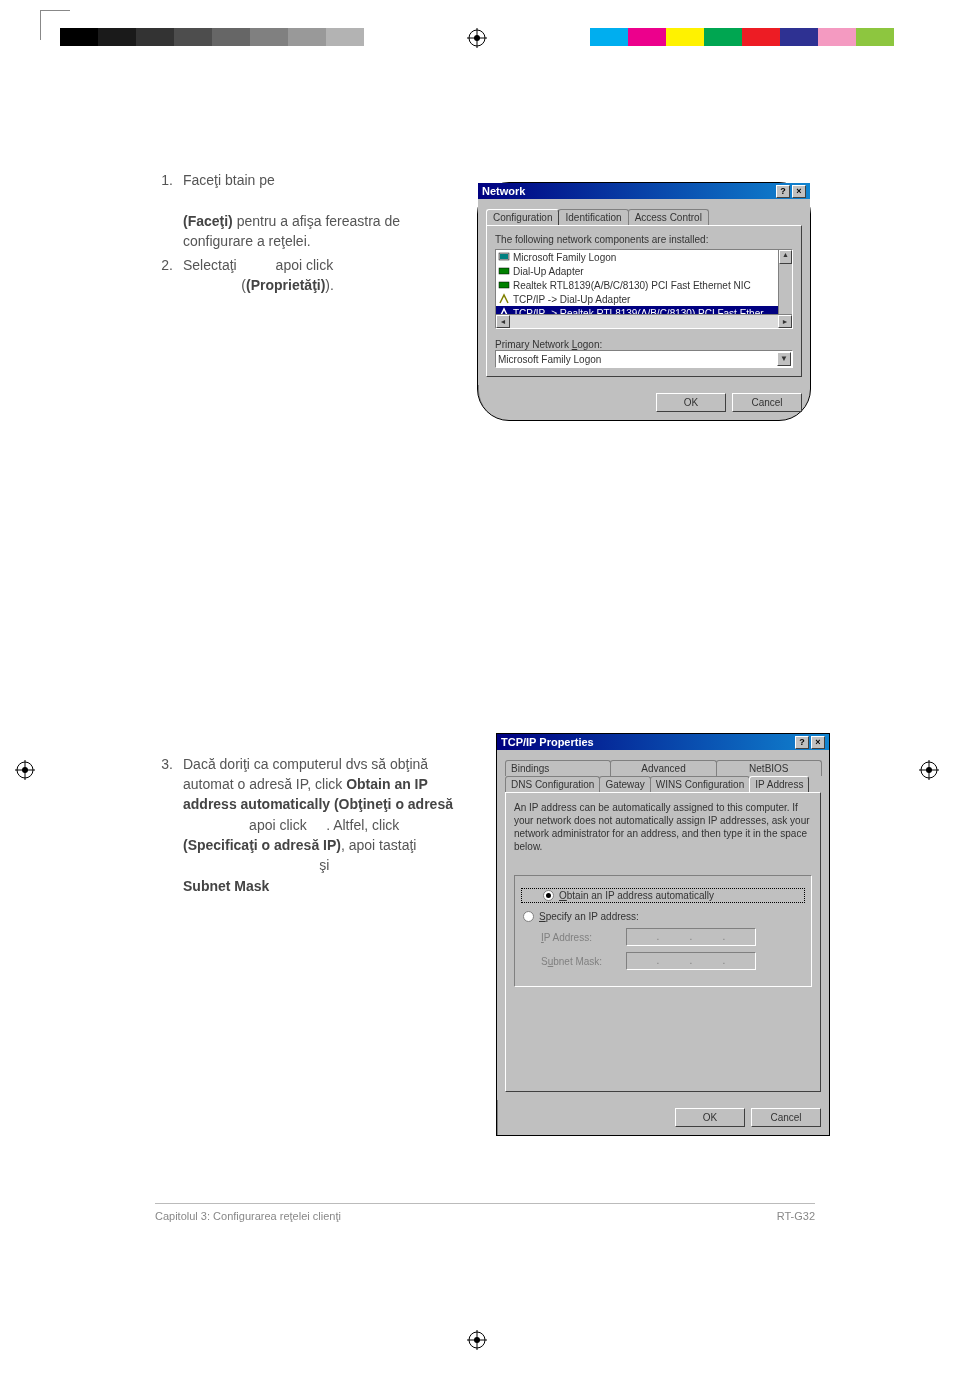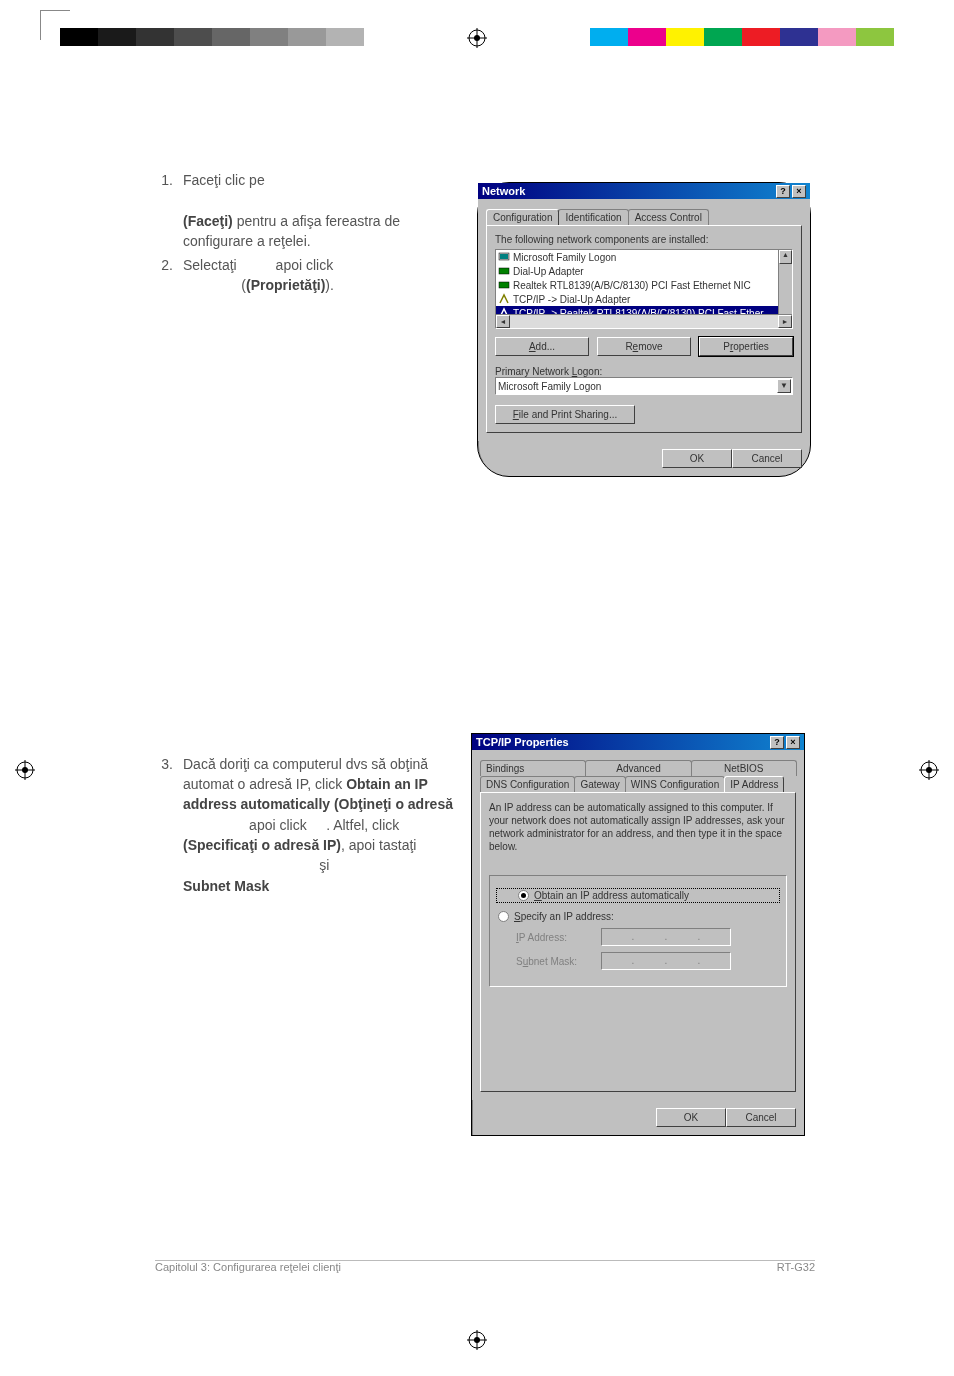--- a/index.html
+++ b/index.html
@@ -45,42 +45,42 @@
   .scrl .btn { height:14px; background:#c0c0c0; border:1px solid #fff; border-right-color:#404040; border-bottom-color:#404040; font-size:7px; text-align:center; }
   .hscrl { position:absolute; left:0; right:0; bottom:0; height:14px; background:#dcdcdc; border-top:1px solid #808080; display:flex; justify-content:space-between;}
   .hscrl .btn { width:14px; height:13px; background:#c0c0c0; border:1px solid #fff; border-right-color:#404040; border-bottom-color:#404040; font-size:7px; text-align:center; line-height:11px;}
   .btnrow { display:flex; justify-content: space-between; margin-top:8px; gap:8px;}
   .winbtn { flex:1; background:#c0c0c0; border:1px solid #fff; border-right-color:#404040; border-bottom-color:#404040; padding: 3px 2px; font-size:10px; text-align:center; }
   .winbtn.default { box-shadow: 0 0 0 1px #000; }
   .combo { background:#fff; border:1px solid #808080; border-right-color:#fff; border-bottom-color:#fff; height:18px; display:flex; align-items:center; padding: 0 2px; font-size:10px; position:relative; }
   .combo .dd { position:absolute; right:1px; top:1px; bottom:1px; width:14px; background:#c0c0c0; border:1px solid #fff; border-right-color:#404040; border-bottom-color:#404040; text-align:center; font-size:8px; line-height:12px;}
   .group { border:1px solid #808080; border-right-color:#fff; border-bottom-color:#fff; padding: 6px; margin-top:8px; position:relative; }
   .group .legend { position:absolute; top:-7px; left:6px; background:#c0c0c0; padding:0 3px; font-size:10px; }
-  .okrow { display:flex; justify-content:flex-end; padding: 8px; }
+  .okrow { display:flex; justify-content:flex-end; gap:6px; padding: 8px; }
   .okrow .winbtn { flex:none; width:70px; }
 
   
-  .dlg-tcpip { top: 733px; left: 471px; width: 334px; }
+  .dlg-tcpip { top: 733px; left: 496px; width: 334px; }
   .tabs2 { display:flex; flex-wrap:wrap; margin-top:4px; }
   .tabs2 .tab { font-size:10px; padding:2px 5px; }
   .tabs2 .row2 { display:flex; width:100%; }
   .radio { display:flex; align-items:center; gap:5px; margin: 4px 0; font-size:10px; }
   .radio .dot { width:11px; height:11px; border-radius:50%; background:#fff; border:1px solid #808080; display:flex; align-items:center; justify-content:center; }
   .radio .dot .inner { width:5px; height:5px; border-radius:50%; background:#000; display:none;}
   .radio.checked .dot .inner { display:block; }
   .radio.focused { outline:1px dotted #000; outline-offset:1px;padding-left:20px;}
   .ipgroup { border:1px solid #808080; border-right-color:#fff; border-bottom-color:#fff; padding: 10px 8px; margin-top:4px; }
   .ipfield-row { display:flex; align-items:center; gap:5px; margin:6px 0 6px 18px; }
   .ipfield-row .lbl { width:80px; color:#808080; font-size:10px;}
   .ipbox { display:flex; background:#fff; border:1px solid #808080; border-right-color:#fff; border-bottom-color:#fff; height:18px; width:130px; }
   .ipbox.disabled { background:#c0c0c0; }
   .ipbox .oct { flex:1; border:none; text-align:center; font-size:10px; }
   .ipbox .dot2 { width:4px; text-align:center; color:#808080; line-height:16px;}
 
-  .footer { position:absolute; top:1260px; left:155px; width:660px; border-top:1px solid #bbb; font-size:11px; color:#888; display:flex; justify-content:space-between; }
+  .footer { position:absolute; top:1203px; left:155px; width:660px; border-top:1px solid #bbb; padding-top:6px; font-size:11px; color:#888; display:flex; justify-content:space-between; }
 
   .u { text-decoration: underline; }
 </style>
 </head>
 <body>
 
 <div class="left-blocks">
   <div style="background:#000"></div>
     <div style="background:#1a1a1a"></div>
     <div style="background:#333"></div>
@@ -134,21 +134,21 @@
     </svg>
 </div>
 
 <div style="position:absolute; top:10px; left:40px; width:30px; height:30px; border-left:1px solid #888; border-top:1px solid #888;"></div>
 
 <div class="page">
   <ol class="steps step-block-1">
     <li>
       <span class="num">1.</span>
       <span class="body">
-        <span>Faceţi clic pe</span><br><br>
+        <span>Faceţi btain pe</span><br><br>
         <b>(Faceţi)</b><span> pentru a afişa fereastra de configurare a reţelei.</span>
       </span>
     </li>
     <li>
       <span class="num">2.</span>
       <span class="body">
         <span>Selectaţi </span>&nbsp;&nbsp;&nbsp;&nbsp;&nbsp;&nbsp;&nbsp;&nbsp;<span> apoi click </span><br>
         &nbsp;&nbsp;&nbsp;&nbsp;&nbsp;&nbsp;&nbsp;&nbsp;&nbsp;&nbsp;&nbsp;&nbsp;&nbsp;&nbsp;&nbsp;(<b>(Proprietăţi)</b>)<span>.</span>
       </span>
     </li>
@@ -214,32 +214,24 @@
             <span>TCP/IP -&gt; Realtek RTL8139(A/B/C/8130) PCI Fast Ether</span>
           </div>
         <div class="scrl">
             <div class="btn">▲</div>
           </div>
         <div class="hscrl">
             <div class="btn">◄</div>
             <div class="btn">►</div>
           </div>
       </div>
-      <div class="btnrow">
-        <div class="winbtn"><span class="u">A</span><span>dd...</span></div>
-        <div class="winbtn"><span>R<span class="u">e</span>move</span></div>
-        <div class="winbtn default"><span>P<span class="u">r</span>operties</span></div>
-      </div>
       <div style="font-size:10px; margin-top:10px;"><span>Primary Network <span class="u">L</span>ogon:</span></div>
       <div class="combo">
         <span>Microsoft Family Logon</span>
         <span class="dd">▼</span>
-      </div>
-      <div style="margin-top:10px;">
-        <div class="winbtn" style="width:140px; text-align:center;"><span class="u">F</span><span>ile and Print Sharing...</span></div>
       </div>
     </div>
   </div>
   <div class="okrow">
     <div class="winbtn">OK</div>
     <div class="winbtn">Cancel</div>
   </div>
 </div>
 
 <div class="dialog dlg-tcpip">

